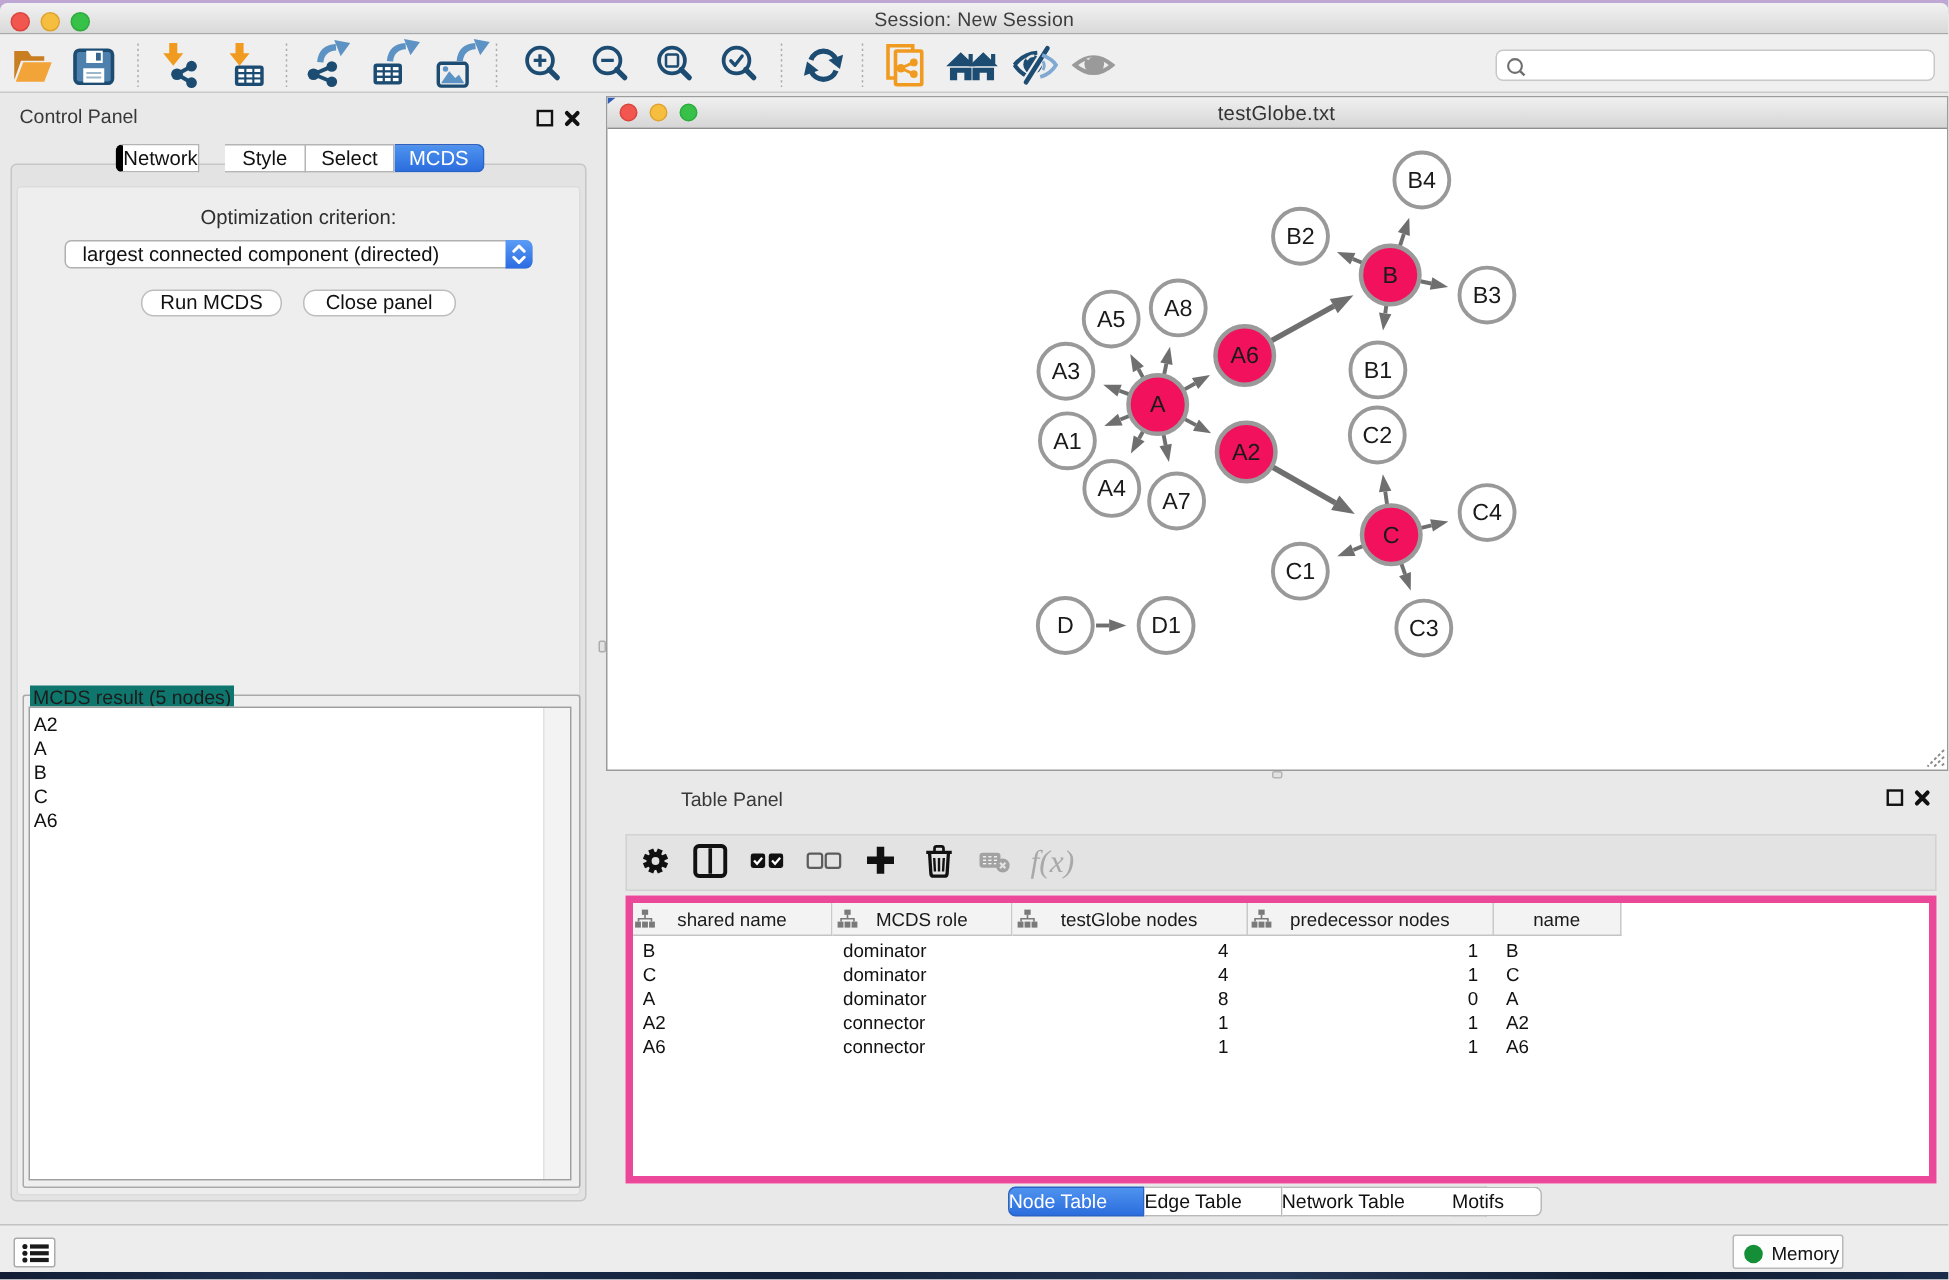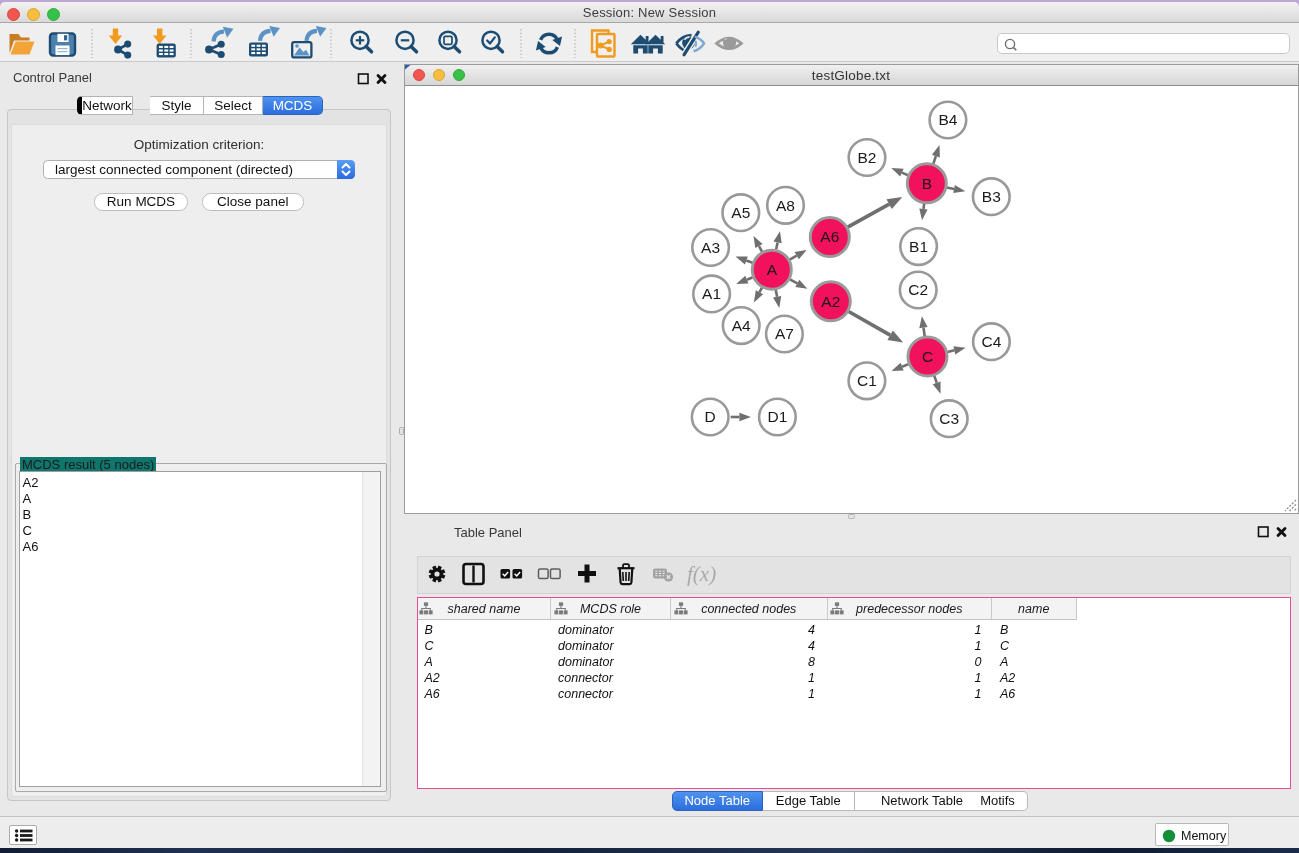--- a/index.html
+++ b/index.html
@@ -46,26 +46,26 @@
   border:1px solid #9b9b9b; }
 #nw-titlebar { position:absolute; left:0; top:0; width:100%; height:21px;
   background:linear-gradient(#f0f0f0,#d6d6d6); border-bottom:1px solid #8e8e8e; }
 #nw-titlebar .title { width:100%; text-align:center; font-size:13.5px; color:#333; line-height:21px; letter-spacing:0.2px; }
 
 
 #tp-title { left:417px; top:525px; font-size:13px; color:#383838;margin-left:37px; }
 #tp-toolbar { left:417px; top:556px; width:874px; height:38px; background:#e3e3e3;
   border:1px solid #d2d2d2; }
 #tp-table { left:417px; top:597px; width:874px; height:192px; background:#fff;
-  border:1px solid #ec4899;font-style:italic; }
+  border:5px solid #ec4899; }
 .th { position:absolute; top:0; height:22px; background:#f3f3f3; border-right:1px solid #c9c9c9;
   border-bottom:1px solid #c4c4c4; font-size:12.5px; color:#1a1a1a; text-align:center; line-height:22px; }
 .td { position:absolute; font-size:12.5px; color:#111; height:16px; line-height:16px; }
 #tp-tabs { left:671.5px; top:791px; height:19.5px; }
-.btab { position:absolute; top:0; height:19.5px; line-height:18px; text-align:center;
+.btab { position:absolute; top:0; height:19.5px; line-height:18px; 
   font-size:13px; color:#111; background:#fff; border:1px solid #b9b9b9; border-left:none; }
 
 
 #statusbar { left:0; top:816px; width:1299px; height:32px; background:#ededed; border-top:1px solid #c2c2c2; }
 #leftbtn { position:absolute; left:9px; top:8px; width:28px; height:19.5px; background:#fff;
   border:1px solid #ababab; border-radius:2px; }
 #membtn { position:absolute; left:1155px; top:6px; width:74px; height:23px; background:#fdfdfd;
   border:1px solid #b9b9b9; border-radius:2px; font-size:12.5px; color:#111; }
 #darkstrip { left:0; top:848px; width:1299px; height:5px;
   background:linear-gradient(90deg,#121d34,#1f3152 15%,#13213a 40%,#253757 65%,#0f1b30 85%,#1a2c4a); }
@@ -386,21 +386,21 @@
       <rect x="240.9" y="18.4" width="2.1" height="0.8" fill="#fff"></rect>
       <rect x="244.6" y="18.4" width="2.1" height="0.8" fill="#fff"></rect>
 <circle cx="250.5" cy="20" r="4.6" fill="#a2a2a2"></circle>
 <path d="M248.70000000000005 18.200000000000045 l3.6 3.6 M252.29999999999995 18.200000000000045 l-3.6 3.6" stroke="#e3e3e3" stroke-width="1.4"></path>
 <text x="269" y="24" font-family="Liberation Serif, serif" font-style="italic" font-size="21" fill="#a9a9a9">f(x)</text>
 </svg>
 </div>
 <div class="abs" id="tp-table">
 <div class="th" style="left:0px; width:133px;">shared name</div>
 <div class="th" style="left:133px; width:120px;">MCDS role</div>
-<div class="th" style="left:253px; width:156.5px;">connected nodes</div>
+<div class="th" style="left:253px; width:156.5px;">testGlobe nodes</div>
 <div class="th" style="left:409.5px; width:164.5px;">predecessor nodes</div>
 <div class="th" style="left:574px; width:84.5px;">name</div>
 <svg style="position:absolute;left:0;top:0;" width="872" height="22">
       <g fill="#7a7a7a">
         <rect x="5.9" y="4.4" width="4.2" height="3.5"></rect>
         <rect x="1.4000000000000004" y="12.4" width="3.9" height="4"></rect>
         <rect x="6.05" y="12.4" width="3.9" height="4"></rect>
         <rect x="10.7" y="12.4" width="3.9" height="4"></rect>
         <path d="M8 7.9 v2.6 M3.7 12.4 v-1.9 h8.6 v1.9" stroke="#7a7a7a" stroke-width="1.1" fill="none"></path>
       </g>

